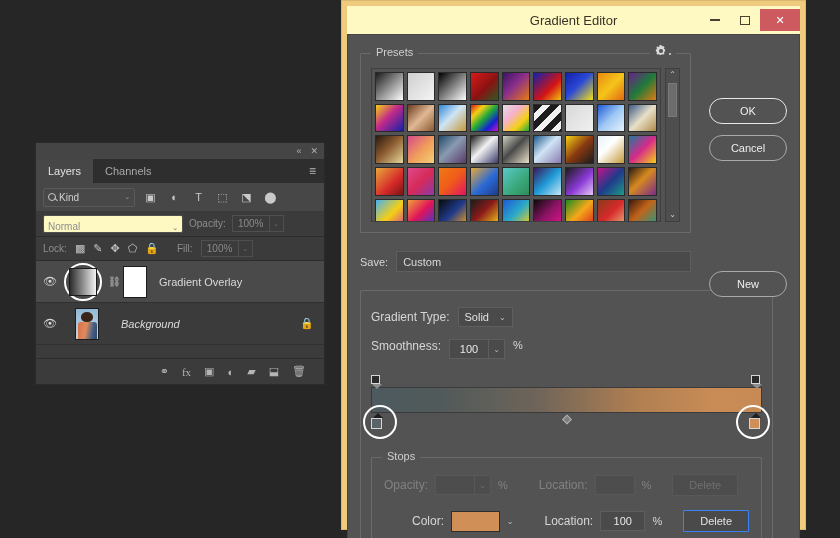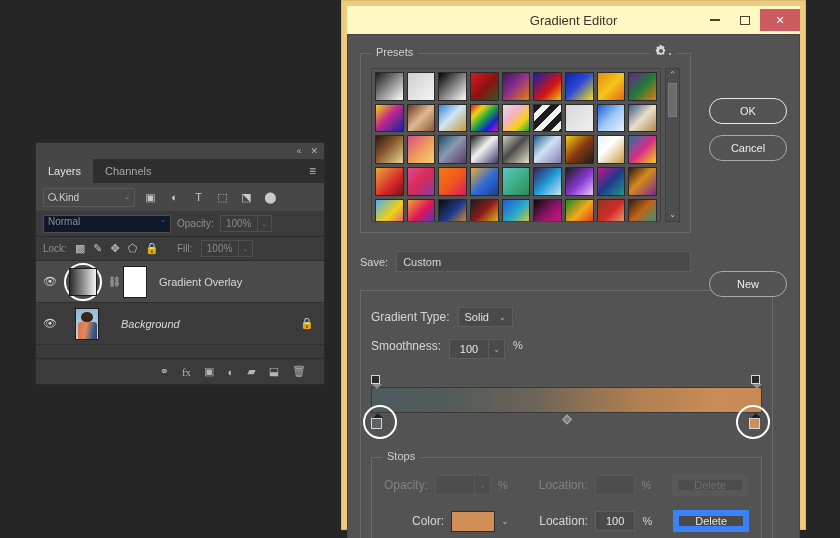--- a/index.html
+++ b/index.html
@@ -57,22 +57,22 @@
     width: 17px; height: 17px; display: flex; align-items: center; justify-content: center;
     color: #c9c9c9; font-size: 11px;
   }
 
   .blend-row {
     height: 26px; background: #3b3b3b;
     display: flex; align-items: center; padding: 0 7px; gap: 6px;
     border-bottom: 1px solid #2c2c2c;
   }
   .blend-select {
-    width: 128px; height: 18px; background: #0f172a; border: 1px solid #4f4f4f;
-    border-radius: 2px; display: flex; align-items: flex-start; padding: 0 4px;
+    width: 140px; height: 18px; background: #fef9c3; border: 1px solid #4f4f4f;
+    border-radius: 2px; display: flex; align-items: flex-end; padding: 0 4px;
     font-size: 10px; color: #8e8e8e;
   }
   .blend-select .caret { margin-left: auto; font-size: 7px; color: #6f6f6f; }
   .lbl-dim { font-size: 10px; color: #8e8e8e; }
   .num-field {
     width: 38px; height: 17px; background: #3b3b3b; border: 1px solid #4f4f4f;
     display: flex; align-items: center; justify-content: center;
     font-size: 10px; color: #8a8a8a;
   }
   .num-caret { width: 14px; height: 17px; border: 1px solid #4f4f4f; border-left: none;
@@ -267,21 +267,21 @@
     border: 2.4px solid #ffffff; border-radius: 50%;
     pointer-events: none;
   }
 
   .stops-box { margin-top: 20px; padding: 16px 12px 14px 12px; }
   .stops-grid-row { display: flex; align-items: center; gap: 7px; }
   .stops-grid-row + .stops-grid-row { margin-top: 14px; }
   .dim { color: #818181 !important; }
   .disabled-box { background: #4d4d4d; border-color: #585858; color: #6f6f6f; }
   .btn-flat {
-    height: 22px; padding: 0 16px; background: #4a4a4a; border: 6px solid #3b82f6;
+    height: 22px; padding: 0 16px; background: #4a4a4a; border: 1px solid #3b82f6;
     display: flex; align-items: center; justify-content: center;
     font-size: 11px; color: #e4e4e4; border-radius: 1px;
   }
   .btn-flat.is-disabled { color: #6f6f6f; background: #4d4d4d; border-color: #585858; }
   .color-chip { width: 56px; height: 21px; border: 1px solid #2e2e2e; }
   .gap-l { margin-left: 24px; }
 
   
   .side-btns {
     position: absolute; right: 0px; top: 8px;

